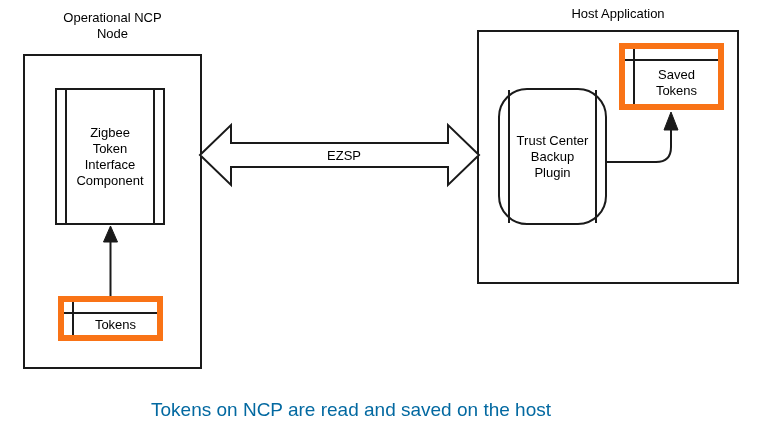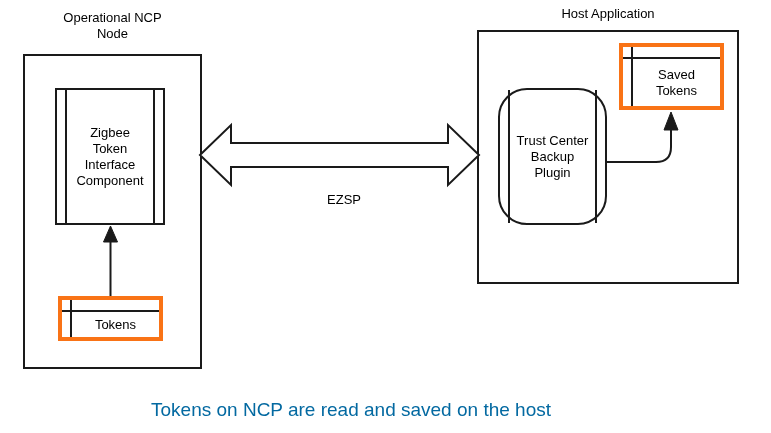--- a/index.html
+++ b/index.html
@@ -53,21 +53,21 @@
     font-size: 13px;
     line-height: 16px;
     white-space: pre-line;
     color: #000000;
     position: relative;
     z-index: 1;
   }
 
   .store-box {
     position: absolute;
-    border: 4px solid #f97316;
+    border: 6px solid #f97316;
     background: #ffffff;
   }
   .store-top-divider {
     position: absolute;
     left: 0; right: 0;
     top: 10px;
     height: 2px;
     background: #1a1a1a;
   }
   .store-left-divider {
@@ -100,21 +100,20 @@
   }
 
   .ezsp-label {
     position: absolute;
     left: 300px;
     top: 148px;
     width: 88px;
     text-align: center;
     font-size: 13px;
     color: #000000;
-    margin-top: 44px;
   }
 
   .caption {
     position: absolute;
     left: 0;
     top: 399px;
     width: 702px;
     text-align: center;
     font-size: 19px;
     color: #0369a1;
@@ -138,21 +137,21 @@
 Interface
 Component</div>
   </div>
 
   <div class="store-box" style="left:58px; top:296px; width:105px; height:45px;">
     <div class="store-top-divider"></div>
     <div class="store-left-divider"></div>
     <div class="store-label">Tokens</div>
   </div>
 
-  <div class="group-title" style="left:477px; top:6px; width:262px;">Host Application</div>
+  <div class="group-title" style="left:487px; top:6px; width:262px;">Host Application</div>
 
   <div class="outer-box" style="left:477px; top:30px; width:262px; height:254px;"></div>
 
   <div class="store-box" style="left:619px; top:43px; width:105px; height:67px;">
     <div class="store-top-divider"></div>
     <div class="store-left-divider"></div>
     <div class="store-label">Saved
 Tokens</div>
   </div>
 

